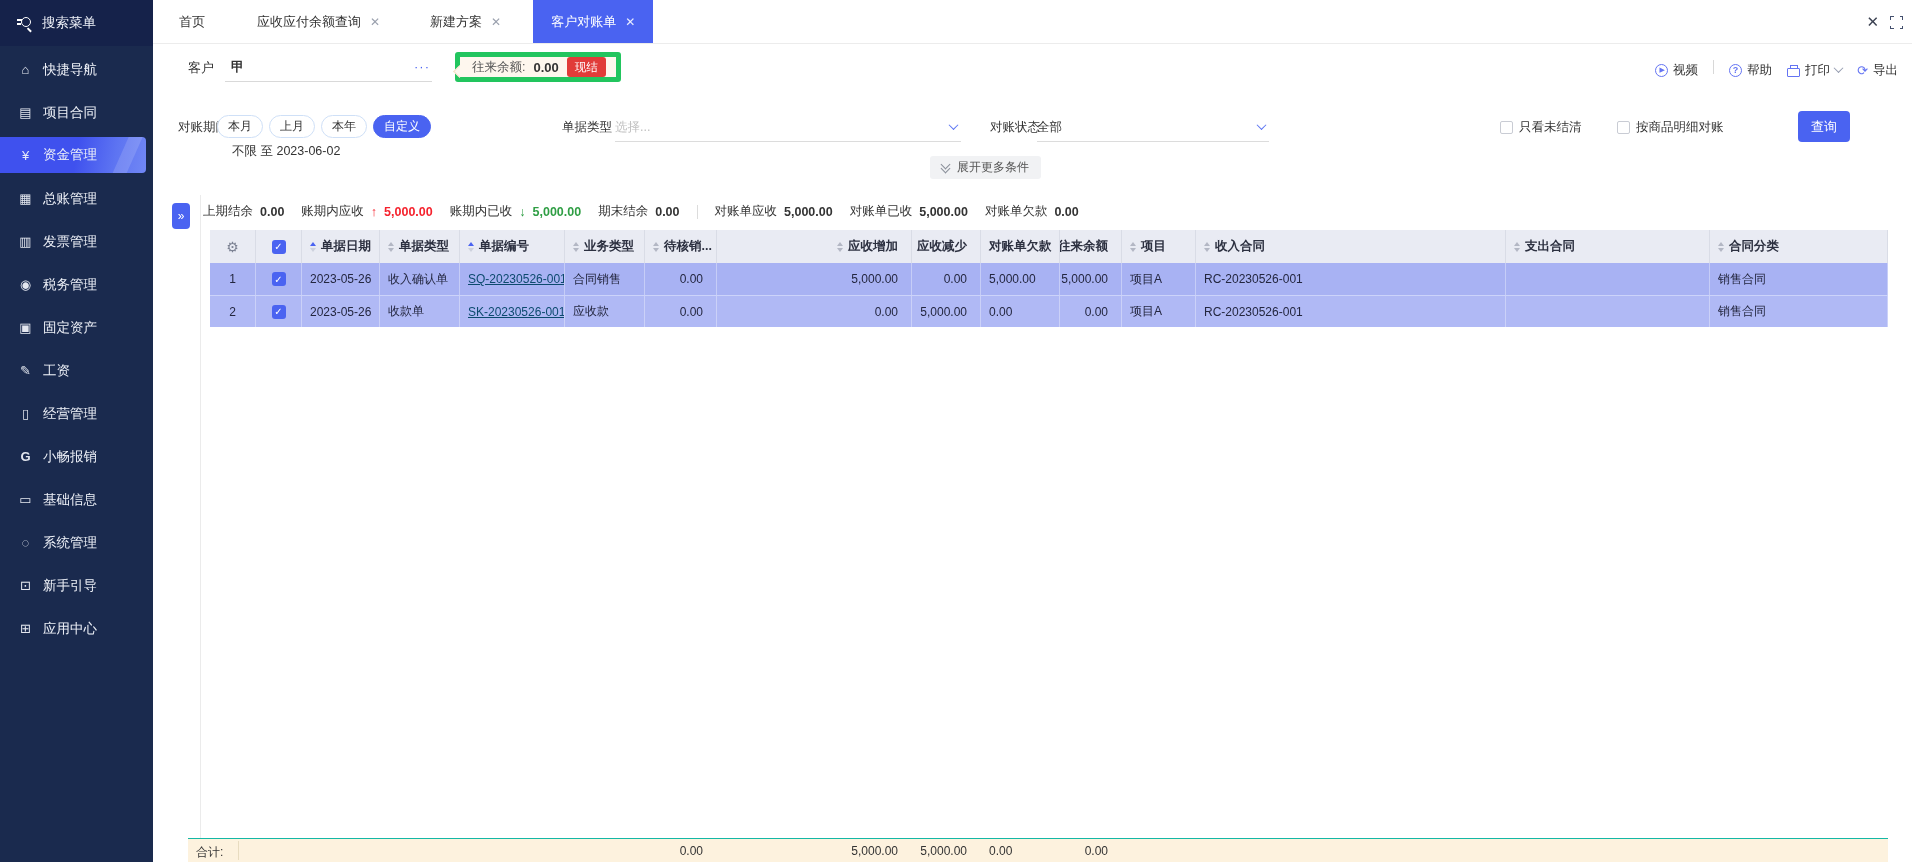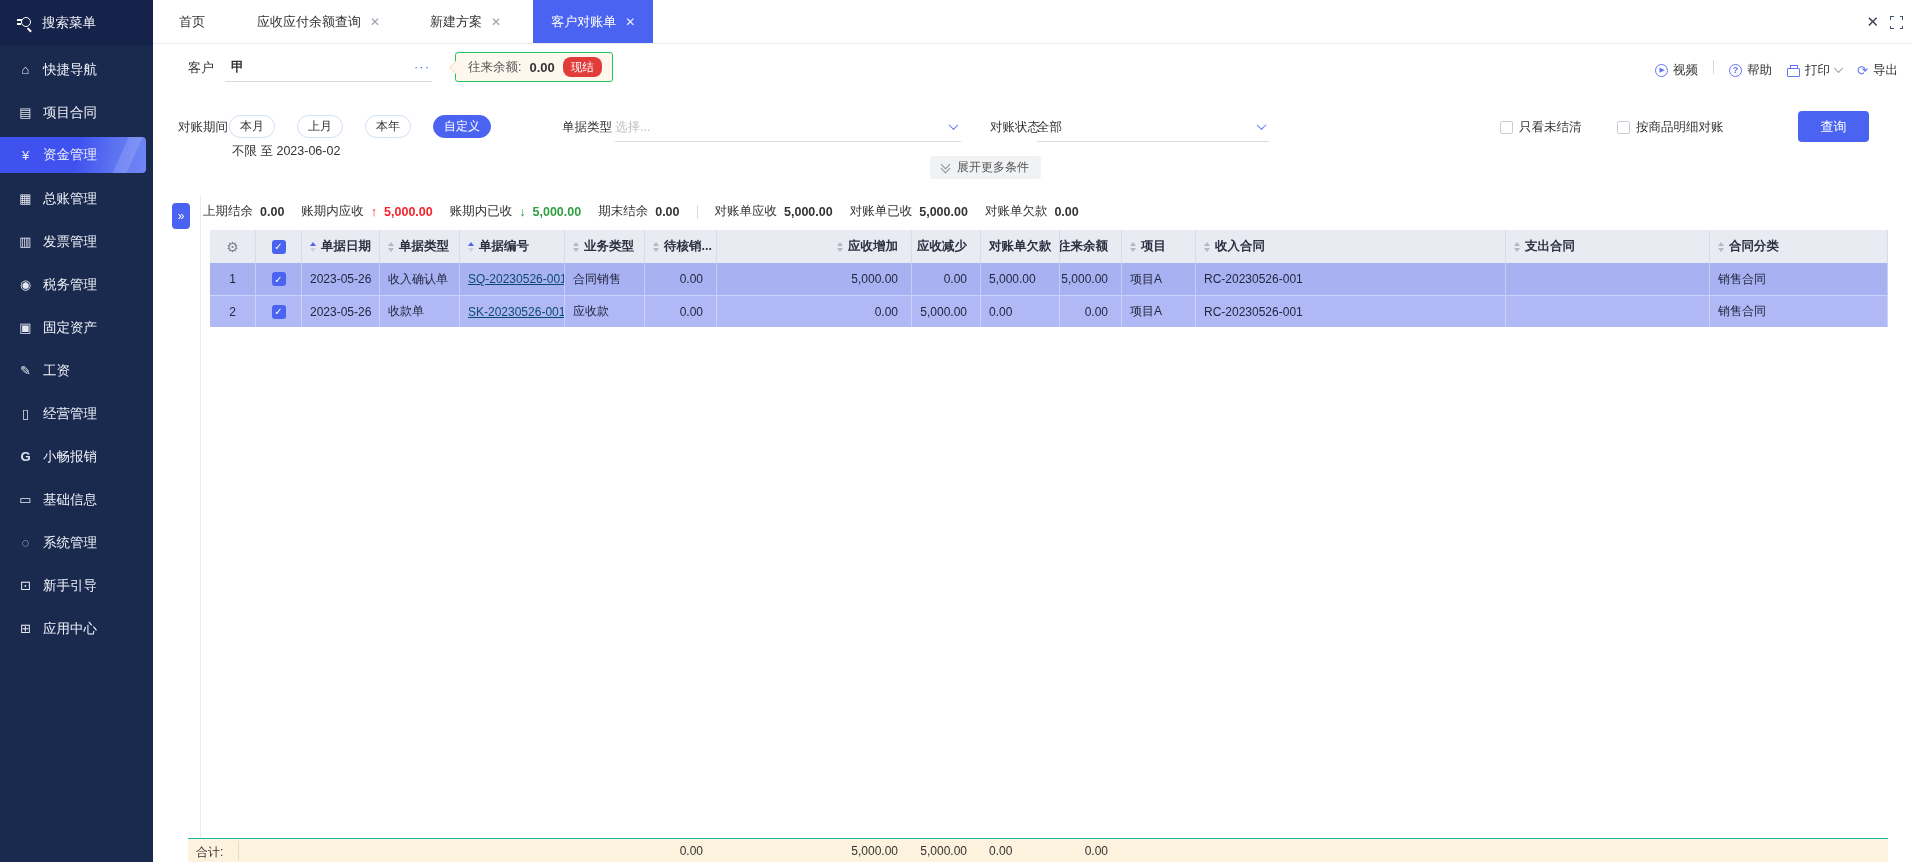--- a/index.html
+++ b/index.html
@@ -30,53 +30,53 @@
   .win-full { position:absolute; top:16px; right:9px; width:13px; height:13px; border:1.6px solid #44506e; cursor:pointer; }
   .win-full::before { content:''; position:absolute; left:-3px; right:-3px; top:2.5px; bottom:2.5px; background:#fff; }
   .win-full::after  { content:''; position:absolute; top:-3px; bottom:-3px; left:2.5px; right:2.5px; background:#fff; }
 
   
   .subheader { position:absolute; left:153px; top:44px; right:0; height:46px; background:#fff; }
   .cust-label { position:absolute; left:35px; top:15px; font-size:13px; color:#333; }
   .cust-field { position:absolute; left:72px; top:8px; width:207px; height:30px; border-bottom:1px solid #d9d9d9; display:flex; align-items:center; cursor:text; }
   .cust-value { font-size:13px; font-weight:bold; color:#333; padding-left:6px; }
   .cust-more { margin-left:auto; color:#4a63f1; font-size:13px; letter-spacing:1px; padding-right:2px; cursor:pointer; }
-  .callout { position:absolute; left:302px; top:8px; height:30px; background:#fef7ee; border:1px solid #22c55e; border-radius:3px; display:flex; align-items:center; gap:8px; padding:0 10px 0 12px; }
+  .callout { position:absolute; left:302px; top:8px; height:30px; background:#fef7ee; border:5px solid #22c55e; border-radius:3px; display:flex; align-items:center; gap:8px; padding:0 10px 0 12px; }
   .callout::before { content:''; position:absolute; left:-5px; top:10px; width:8px; height:8px; background:#fef7ee; border-left:1px solid #f6dfc6; border-bottom:1px solid #f6dfc6; transform:rotate(45deg); }
   .bal-label { font-size:12.5px; color:#555; }
   .bal-value { font-size:13px; font-weight:bold; color:#333; }
-  .badge { background:#e13c39; color:#fff; font-size:11.5px; padding:2.5px 8px; border-radius:8px; }
+  .badge { background:#e13c39; color:#fff; font-size:11.5px; padding:2.5px 8px; border-radius:3px; }
   .tools { position:absolute; right:14px; top:0; height:46px; display:flex; align-items:center; gap:15px; font-size:12.5px; color:#333; }
   .tool { display:flex; align-items:center; gap:5px; cursor:pointer;margin-top:6px; }
   .icirc { width:13px; height:13px; border:1.2px solid #6474f3; border-radius:50%; display:inline-flex; align-items:center; justify-content:center; color:#6474f3; flex:none; }
   .icirc.play { font-size:7px; padding-left:1px; }
   .icirc.q { font-size:9px; font-weight:bold; }
   .iprint { position:relative; width:13px; height:9px; border:1.3px solid #6474f3; border-radius:1px; margin-top:4px; flex:none; }
   .iprint::before { content:''; position:absolute; left:2px; width:6px; top:-4px; height:3px; border:1.3px solid #6474f3; border-bottom:none; }
   .iexp { color:#6474f3; font-size:13px; line-height:1; }
   .tsep { width:1px; height:14px; background:#d8d8d8; }
   .chev { width:7px; height:7px; border-right:1.4px solid #959cb0; border-bottom:1.4px solid #959cb0; transform:rotate(45deg) translate(-1px,-1px); margin-top:-2px; }
   .chev.blue { border-color:#5b74f3; }
 
   .gapband { position:absolute; left:153px; right:0; background:#f0f2f5; }
 
   
   .filterpanel { position:absolute; left:153px; top:90px; right:0; height:102px; background:#fff; }
   .f-label { position:absolute; top:29px; font-size:12.5px; color:#333; }
-  .pills { position:absolute; left:76px; top:25px; display:flex; gap:22px;font-family:Liberation Mono, monospace; }
+  .pills { position:absolute; left:64px; top:25px; display:flex; gap:6px;font-family:Liberation Mono, monospace; }
   .pill { height:23px; padding:0 10px; border:1px solid #cfe0f7; border-radius:12px; font-size:12px; color:#333; display:inline-flex; align-items:center; background:#fff; cursor:pointer; }
   .pill.active { background:#4a63f1; border-color:#4a63f1; color:#fff; }
   .f-range { position:absolute; left:79px; top:53px; font-size:12.5px; color:#333; }
   .ufield { position:absolute; top:24px; height:28px; border-bottom:1px solid #dcdcdc; display:flex; align-items:center; font-size:12.5px; cursor:pointer; }
   .ufield .ph { color:#c0c0c0; }
   .ufield .val { color:#333; }
   .ufield .chev { margin-left:auto; margin-right:4px; }
   .fcb { position:absolute; top:29px; display:flex; align-items:center; gap:6px; font-size:12.5px; color:#333; cursor:pointer; }
   .cbox { width:13px; height:13px; border:1px solid #c9ccd4; border-radius:2px; background:#fff; flex:none; }
-  .qbtn { position:absolute; left:1645px; top:21px; width:71px; height:31px; background:#4a63f1; border:none; border-radius:4px; color:#fff; font-size:13px; cursor:pointer; font-family:inherit;text-align:center; }
+  .qbtn { position:absolute; left:1645px; top:21px; width:52px; height:31px; background:#4a63f1; border:none; border-radius:4px; color:#fff; font-size:13px; cursor:pointer; font-family:inherit;text-align:center; }
   .expandbar { position:absolute; left:777px; top:66px; height:23px; padding:0 12px; background:#f1f2f4; border-radius:3px; display:inline-flex; align-items:center; gap:7px; font-size:12px; color:#555; cursor:pointer; }
   .dchev { position:relative; width:8px; height:10px; margin-top:-3px; }
   .dchev::before, .dchev::after { content:''; position:absolute; left:0; width:6px; height:6px; border-right:1.3px solid #8a8f9a; border-bottom:1.3px solid #8a8f9a; transform:rotate(45deg); }
   .dchev::before { top:0; } .dchev::after { top:4px; }
 
   
   .content { position:absolute; left:153px; top:192px; right:0; bottom:0; background:#fff; }
   .expandbtn { position:absolute; left:19px; top:11px; width:18px; height:26px; background:#4a63f1; border-radius:4px; color:#fff; display:flex; align-items:center; justify-content:center; font-size:12px; cursor:pointer; }
   .vline { position:absolute; left:47px; top:3px; bottom:0; width:1px; background:#ebebeb; }
 

